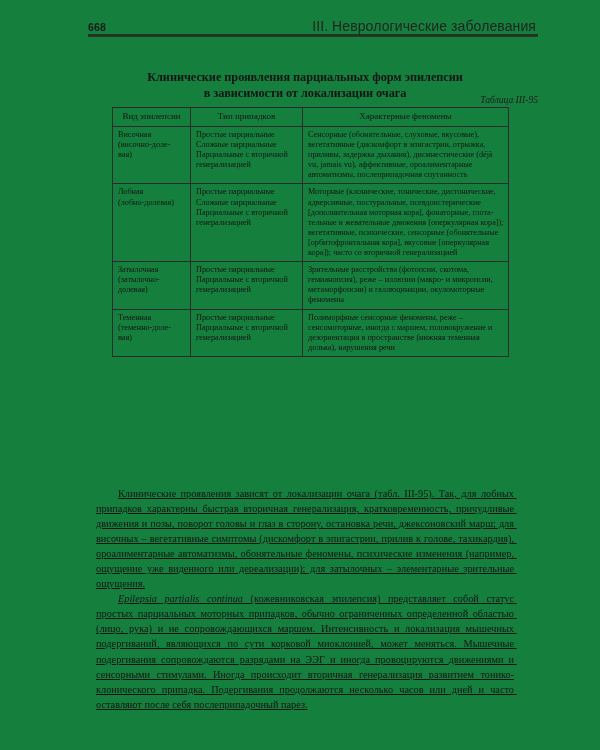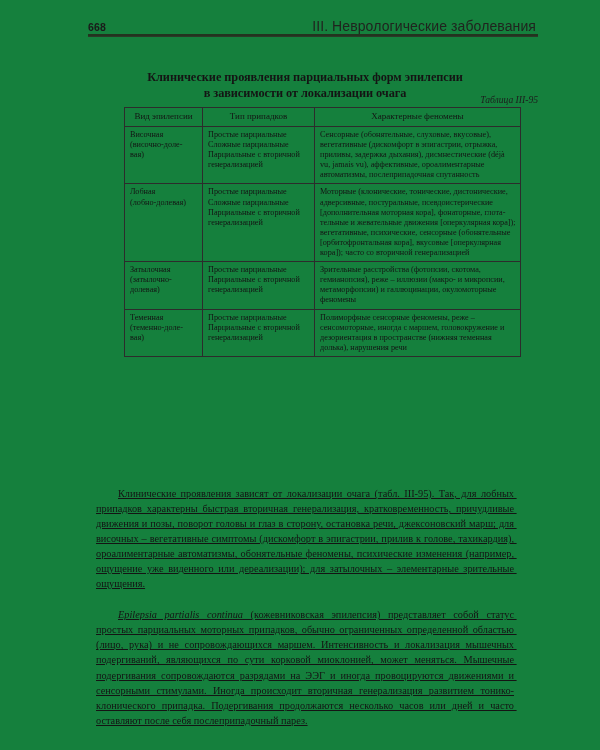--- a/index.html
+++ b/index.html
@@ -82,21 +82,21 @@
     text-align: center;
     font-weight: bold;
     font-size: 12.3px;
     line-height: 15.5px;
     letter-spacing: -0.05px;
   }
 
   
   .tbl {
     position: absolute;
-    left: 124px;
+    left: 112px;
     top: 107px;
     width: 396px;
     border-collapse: collapse;
     table-layout: fixed;
   }
   .tbl td, .tbl th {
     border: 0.8px solid #2c2c2c;
     vertical-align: top;
     padding: 3px 4px 3px 5px;
     font-size: 8.2px;
@@ -126,21 +126,21 @@
     text-align: justify;
     text-justify: inter-word;
     hyphens: manual;
     text-decoration: underline;
   }
   .body-text p {
     margin: 0;
     text-indent: 22px;
     white-space: pre-wrap;
   }
-  .body-text p + p { margin-top: 16px; }
+  .body-text p + p { margin-top: 0px; }
   .ital { font-style: italic; }
 </style>
 </head>
 <body>
 
 <div class="page">
 
   <div class="running-head">
     <span class="folio">668</span>
     <span class="head-title">III. Неврологические заболевания</span>

